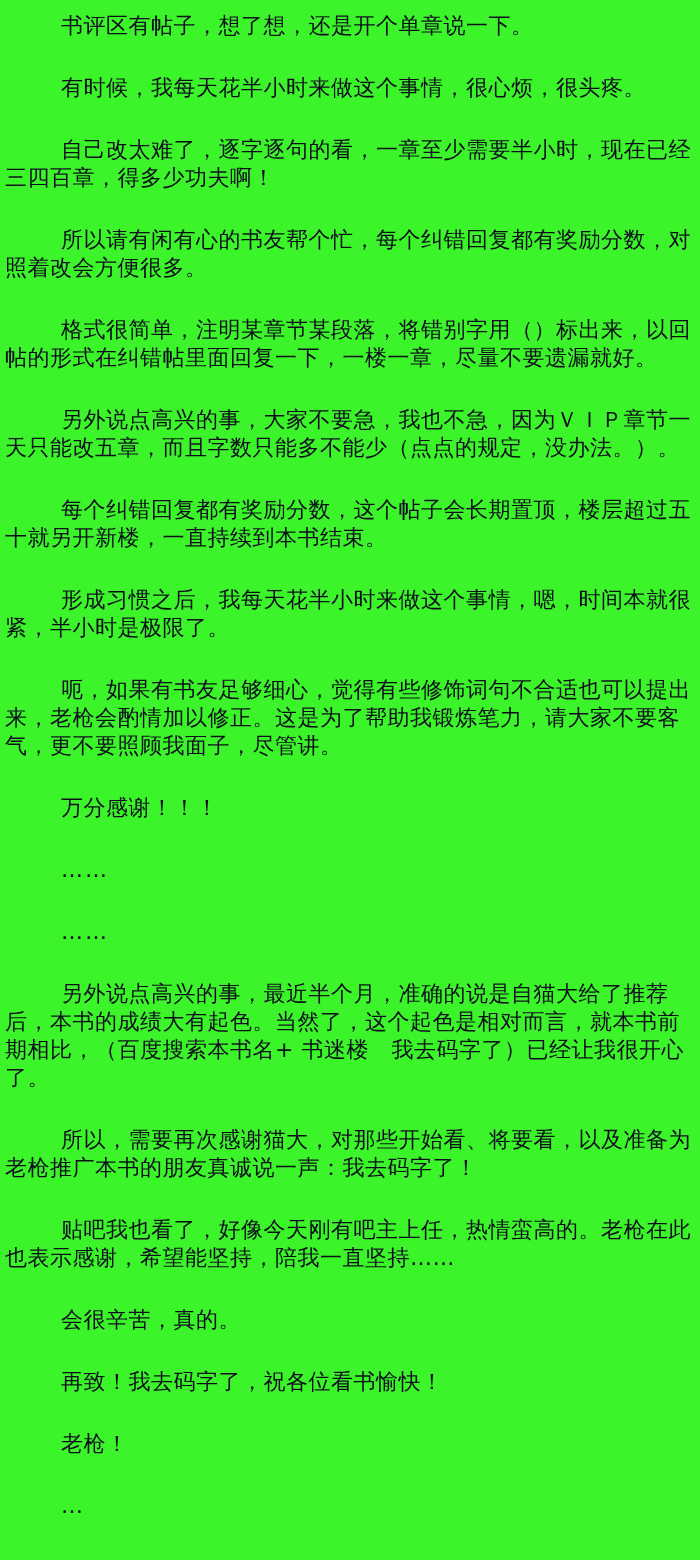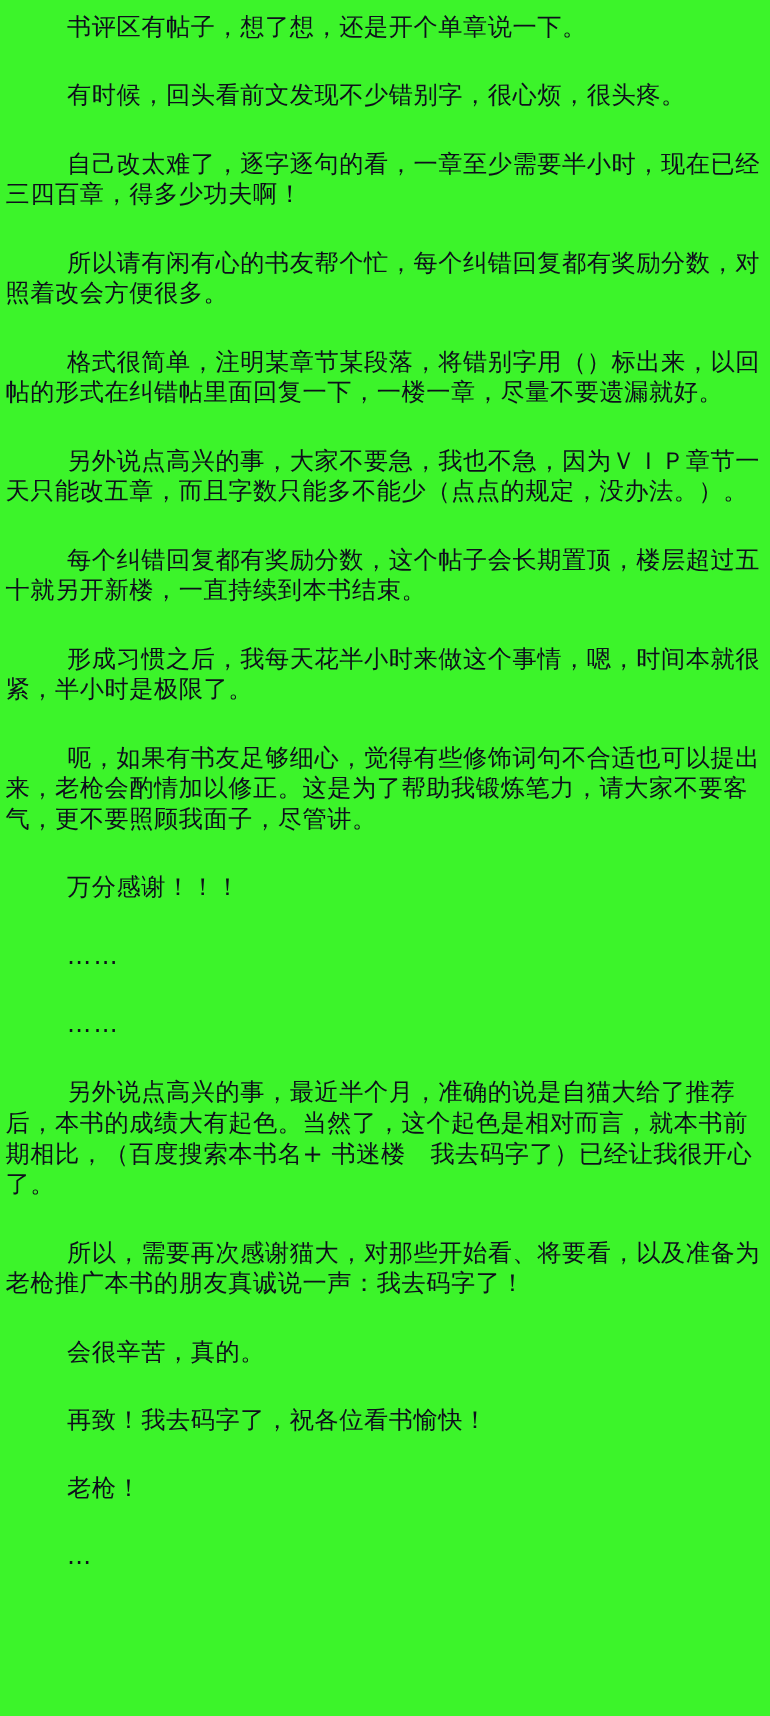--- a/index.html
+++ b/index.html
@@ -29,30 +29,31 @@
   }
   .para.ellipsis-line {
     letter-spacing: 2px;
   }
 </style>
 </head>
 <body style="background-color: rgb(60, 244, 42);">
 
 <main class="reader-page" style="color: rgb(14, 14, 28);">
   <p class="para">书评区有帖子，想了想，还是开个单章说一下。</p>
-  <p class="para">有时候，回头看前文发现不少错别字，很心烦，很头疼。</p>
+  <p class="para">有时候，我每天花半小时来做这个事情，很心烦，很头疼。</p>
   <p class="para">自己改太难了，逐字逐句的看，一章至少需要半小时，现在已经三四百章，得多少功夫啊！</p>
   <p class="para">所以请有闲有心的书友帮个忙，每个纠错回复都有奖励分数，对照着改会方便很多。</p>
   <p class="para">格式很简单，注明某章节某段落，将错别字用（）标出来，以回帖的形式在纠错帖里面回复一下，一楼一章，尽量不要遗漏就好。</p>
   <p class="para">另外说点高兴的事，大家不要急，我也不急，因为ＶＩＰ章节一天只能改五章，而且字数只能多不能少（点点的规定，没办法。）。</p>
   <p class="para">每个纠错回复都有奖励分数，这个帖子会长期置顶，楼层超过五十就另开新楼，一直持续到本书结束。</p>
   <p class="para">形成习惯之后，我每天花半小时来做这个事情，嗯，时间本就很紧，半小时是极限了。</p>
   <p class="para">呃，如果有书友足够细心，觉得有些修饰词句不合适也可以提出来，老枪会酌情加以修正。这是为了帮助我锻炼笔力，请大家不要客气，更不要照顾我面子，尽管讲。</p>
   <p class="para">万分感谢！！！</p>
   <p class="para ellipsis-line">……</p>
   <p class="para ellipsis-line">……</p>
   <p class="para">另外说点高兴的事，最近半个月，准确的说是自猫大给了推荐后，本书的成绩大有起色。当然了，这个起色是相对而言，就本书前期相比，（百度搜索本书名+ 书迷楼　我去码字了）已经让我很开心了。</p>
   <p class="para">所以，需要再次感谢猫大，对那些开始看、将要看，以及准备为老枪推广本书的朋友真诚说一声：我去码字了！</p>
+  <p class="para">贴吧我也看了，好像今天刚有吧主上任，热情蛮高的。老枪在此也表示感谢，希望能坚持，陪我一直坚持……</p>
   <p class="para">会很辛苦，真的。</p>
   <p class="para">再致！我去码字了，祝各位看书愉快！</p>
   <p class="para">老枪！</p>
   <p class="para ellipsis-line">…</p>
 </main>
 
 </body></html>

